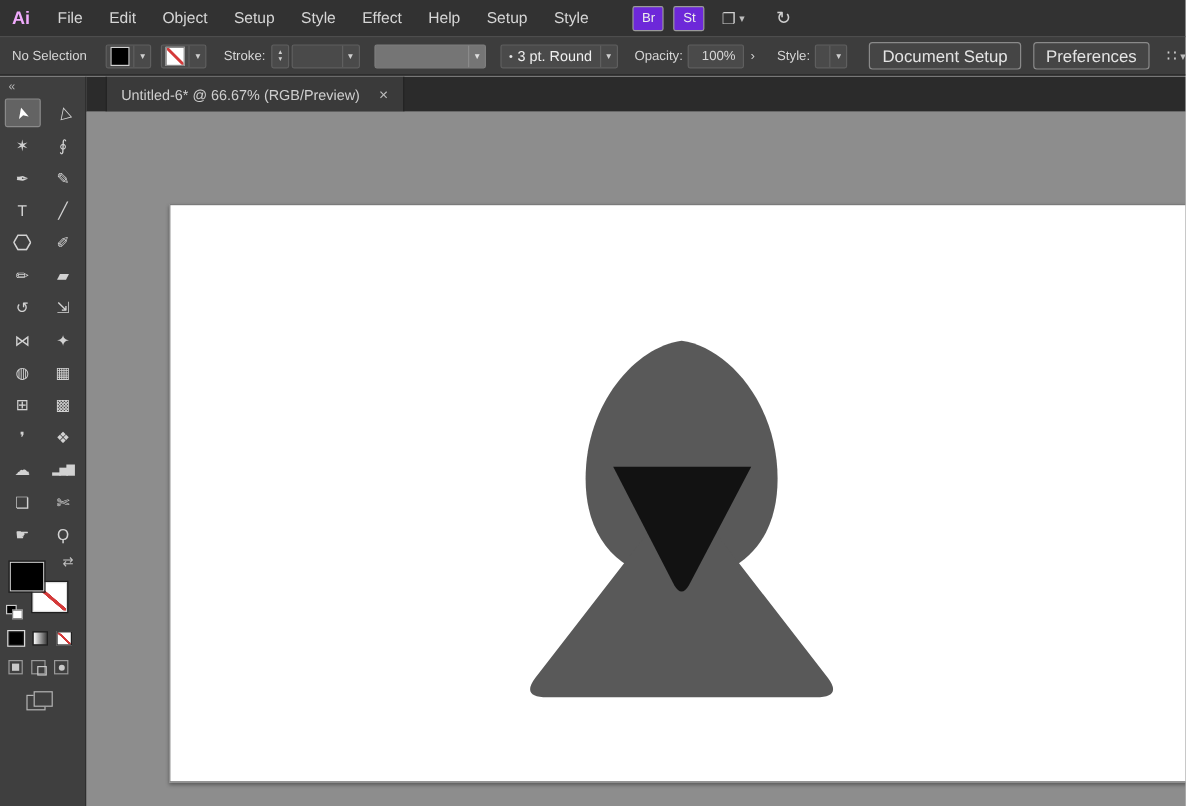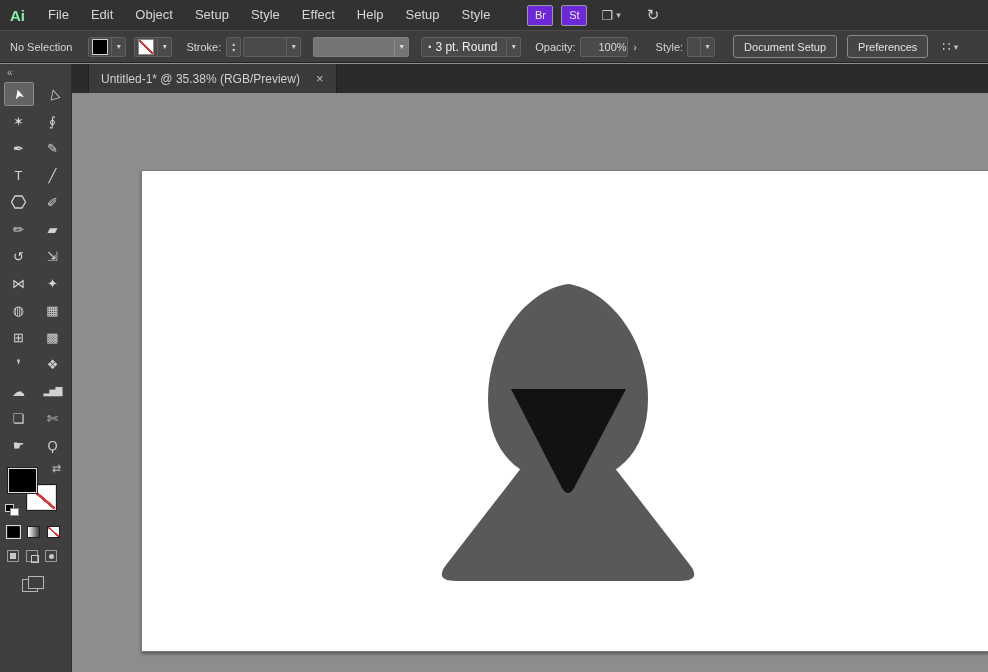--- a/index.html
+++ b/index.html
@@ -4,21 +4,21 @@
 <style>
   html,body{margin:0;padding:0}
   body{
     width:988px;height:672px;position:relative;overflow:hidden;
     background:#8d8d8d;font-family:"Liberation Sans",sans-serif;
     -webkit-user-select:none;user-select:none;
   }
   
   .menubar{position:absolute;top:0;left:0;right:0;height:30px;background:#323232;
     display:flex;align-items:center;color:#d6d6d6;font-size:13px}
-  .logo{color:#86efac;font-weight:bold;font-size:15px;margin:0 12px 0 10px}
+  .logo{color:#f0abfc;font-weight:bold;font-size:15px;margin:0 12px 0 10px}
   .menu-item{padding:0 11px;line-height:30px;cursor:default}
   .badge{width:24px;height:19px;margin-left:8px;border:1px solid #9a9a9a;background:#6d28d9;
     color:#ececec;font-size:11px;display:flex;align-items:center;justify-content:center;border-radius:2px}
   .badge.first{margin-left:26px}
   .mb-icon{color:#cfcfcf;font-size:13px;margin-left:14px}
   .mb-chev{color:#bdbdbd;font-size:9px;margin-left:3px}
   .sync{margin-left:26px;font-size:15px;color:#cfcfcf}
   
   .controlbar{position:absolute;top:30px;left:0;right:0;height:33px;background:#3d3d3d;
     border-top:1px solid #4d4d4d;border-bottom:1px solid #232323;box-sizing:border-box;
@@ -36,27 +36,27 @@
     display:flex;flex-direction:column;align-items:center;justify-content:center;box-sizing:border-box}
   .stepper span{font-size:6px;line-height:6px;color:#cfcfcf}
   .size-combo{width:58px;margin-left:2px}
   .size-combo .val{flex:1}
   .brush-combo{width:96px;margin-left:12px;background:#757575;border-color:#7e7e7e}
   .brush-combo .chev{border-left-color:#8a8a8a;color:#e0e0e0}
   .profile-combo{width:100px;margin-left:12px}
   .profile-combo .bullet{margin:0 4px 0 6px;font-size:9px;color:#e8e8e8}
   .profile-combo .val{flex:1;font-size:12px;color:#efefef}
   .op-combo{width:48px;margin-left:4px}
-  .op-combo .val{flex:1;text-align:right;padding-left:5px}
+  .op-combo .val{flex:1;text-align:center;padding-left:5px}
   .op-arrow{width:13px;height:20px;margin-left:1px;display:flex;align-items:center;justify-content:center;
     color:#cfcfcf;font-size:11px}
   .style-combo{width:28px;margin-left:4px}
   .style-combo .val{flex:1}
   .btn{height:21px;padding:0 10px;margin-left:10px;border:1px solid #8a8a8a;border-radius:3px;
-    background:#454545;color:#e4e4e4;font-size:11px;display:flex;align-items:center;white-space:nowrap}
+    background:#454545;color:#e4e4e4;font-size:14px;display:flex;align-items:center;white-space:nowrap}
   .btn.first{margin-left:18px}
   .panel-opt{margin-left:14px;display:flex;align-items:center;color:#cfcfcf}
   .panel-opt .ic{font-size:13px}
   
   .tabstrip{position:absolute;top:64px;left:72px;right:0;height:29px;background:#2b2b2b;display:flex}
   .tab{margin-left:16px;display:flex;align-items:center;background:#3a3a3a;color:#cfcfcf;
     font-size:12px;padding:0 12px;gap:16px;border-right:1px solid #202020;border-left:1px solid #202020}
   .tab .close{color:#bdbdbd;font-size:13px}
   
   .toolbar{position:absolute;top:64px;left:0;width:72px;bottom:0;background:#3f3f3f;
@@ -171,21 +171,21 @@
   <div class="btn">Preferences</div>
 
   <div class="panel-opt">
     <span class="ic">∷</span>
     <span class="mb-chev">▾</span>
   </div>
 </div>
 
 <div class="tabstrip">
   <div class="tab">
-    <span>Untitled-1* @ 35.38% (RGB/Preview)</span>
+    <span>Untitled-6* @ 66.67% (RGB/Preview)</span>
     <span class="close">×</span>
   </div>
 </div>
 
 <div class="toolbar">
   <div class="collapse">«</div>
 
   <div class="tools">
     <div class="tool active">
         <span class="rot-cursor">➤</span>

